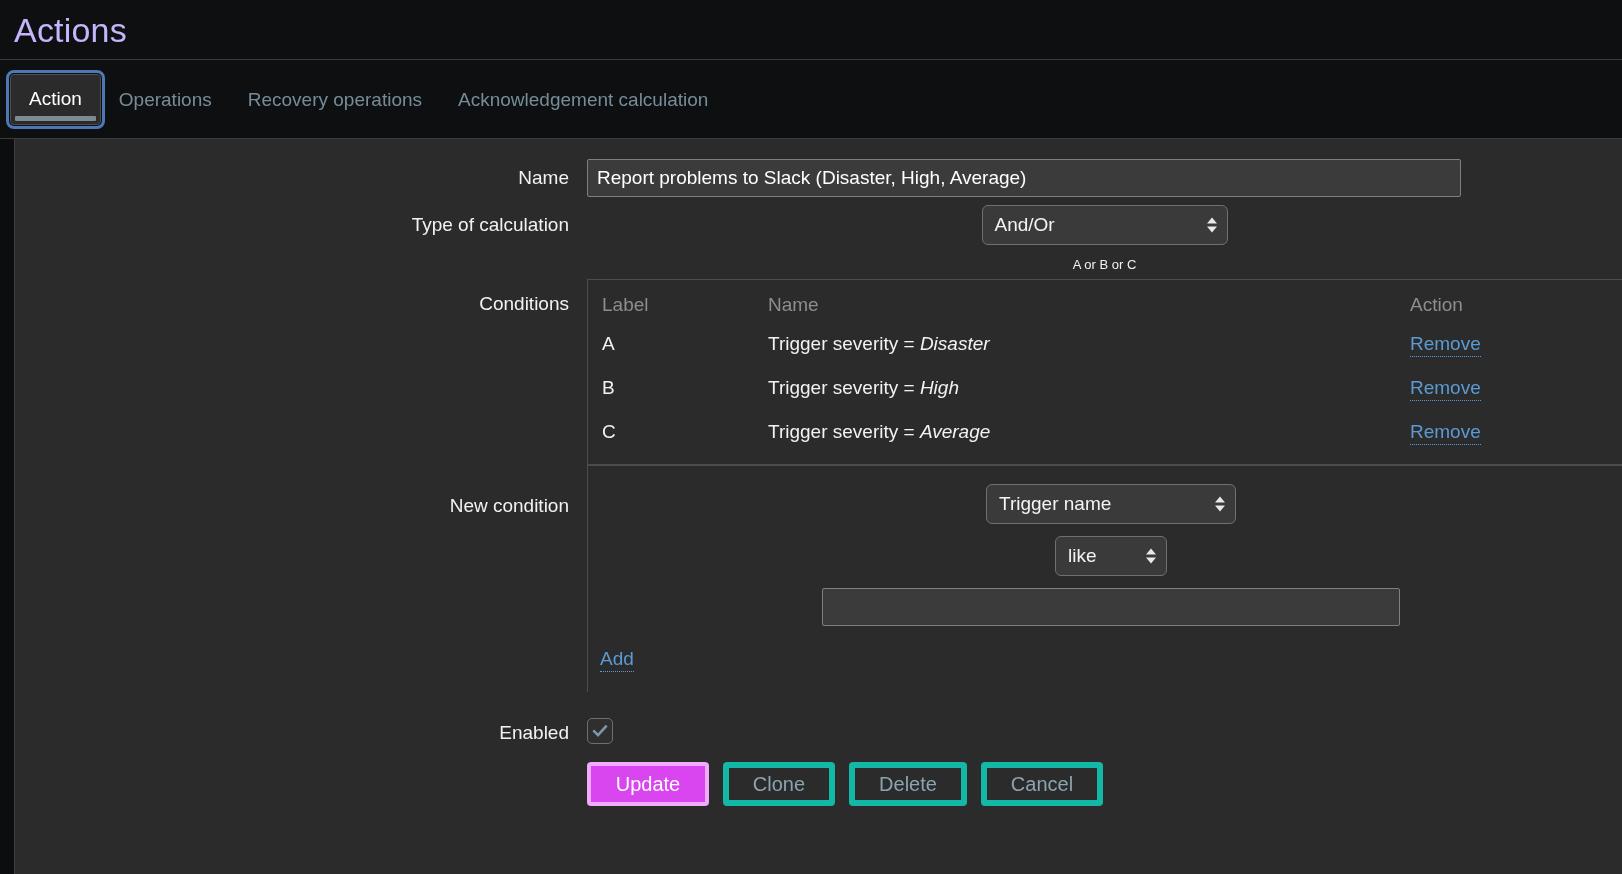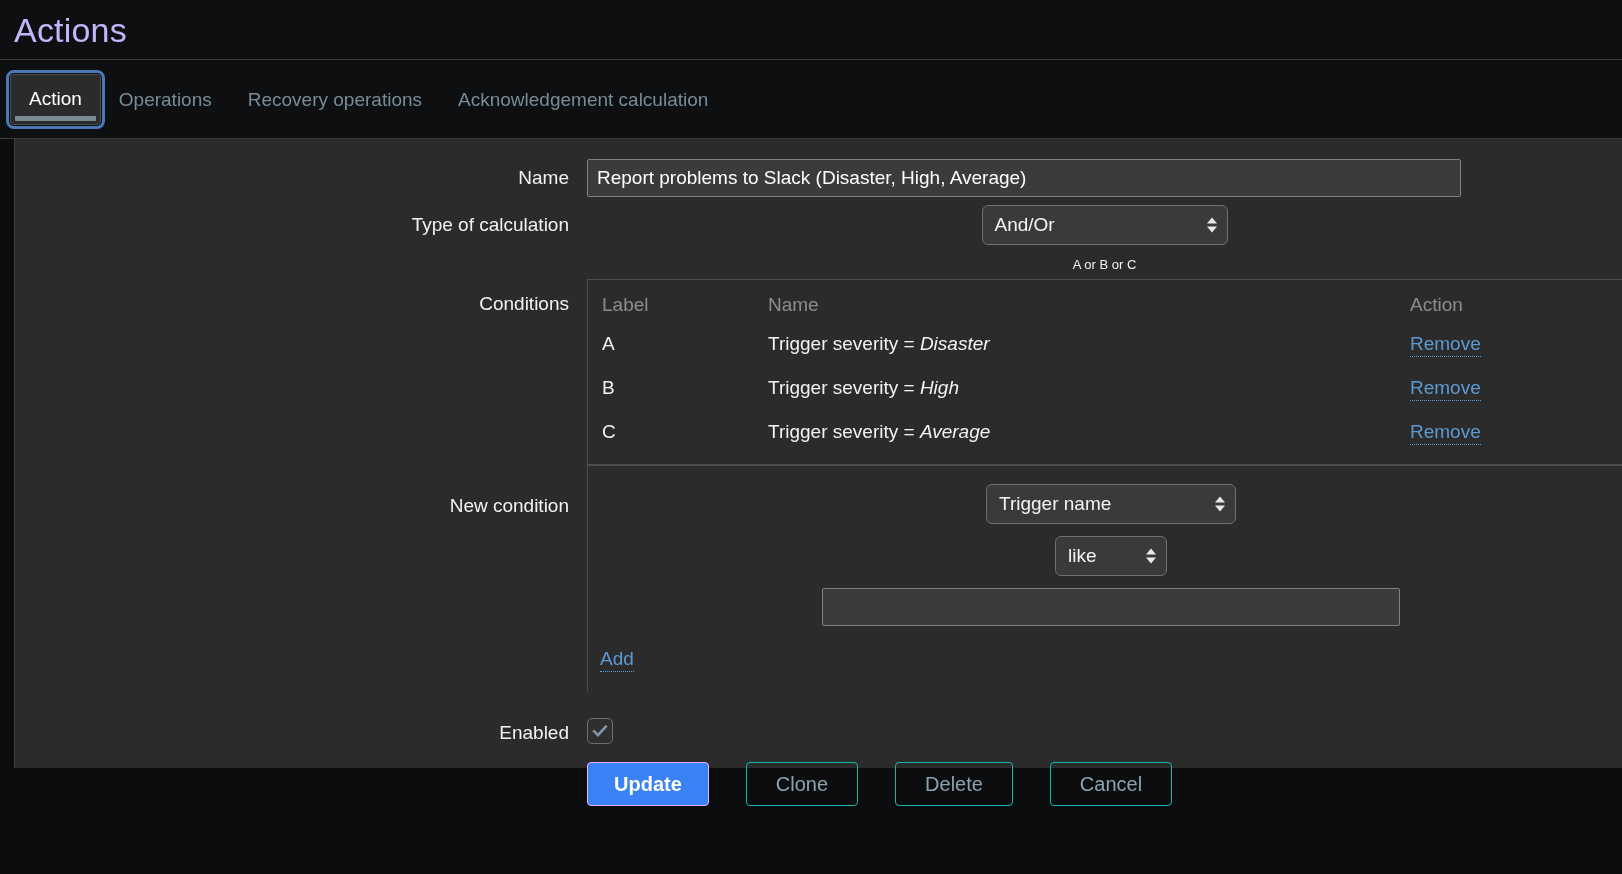--- a/index.html
+++ b/index.html
@@ -76,21 +76,21 @@
     left: 4px; right: 4px; bottom: 3px;
     height: 5px;
     background: #7c8a93;
     border-radius: 1px;
   }
 
   
   .form-wrap {
     display: flex;
     background: #0c0d0e;
-    height: 629px;
+    height: 735px;
   }
   .left-gutter {
     width: 14px;
     background: #0c0d0e;
     flex: 0 0 14px;
   }
   .form-panel {
     flex: 1 1 auto;
     background: #2b2b2b;
     border-left: 1px solid #3c3e40;
@@ -269,30 +269,28 @@
     border-radius: 4px;
     font-size: 20px;
     font-family: "Liberation Sans", sans-serif;
     display: inline-flex;
     align-items: center;
     justify-content: center;
     cursor: pointer;
     white-space: nowrap;
   }
   .btn-primary {
-    background: #3b82f6;
-    border: 1px solid #f0abfc;
+    background: #d946ef;
+    border: 4px solid #f0abfc;
     color: #ffffff;
-    font-weight: bold;
   }
   .btn-ghost {
     background: transparent;
-    border: 1px solid #14b8a6;
+    border: 6px solid #14b8a6;
     color: #8ba4b1;
-    margin-left: 23px;
   }
   .btn-update { min-width: 122px; }
   .btn-clone  { min-width: 112px; }
   .btn-delete { min-width: 118px; }
   .btn-cancel { min-width: 122px; }
 </style>
 </head>
 <body>
 
 <div class="page-header">

